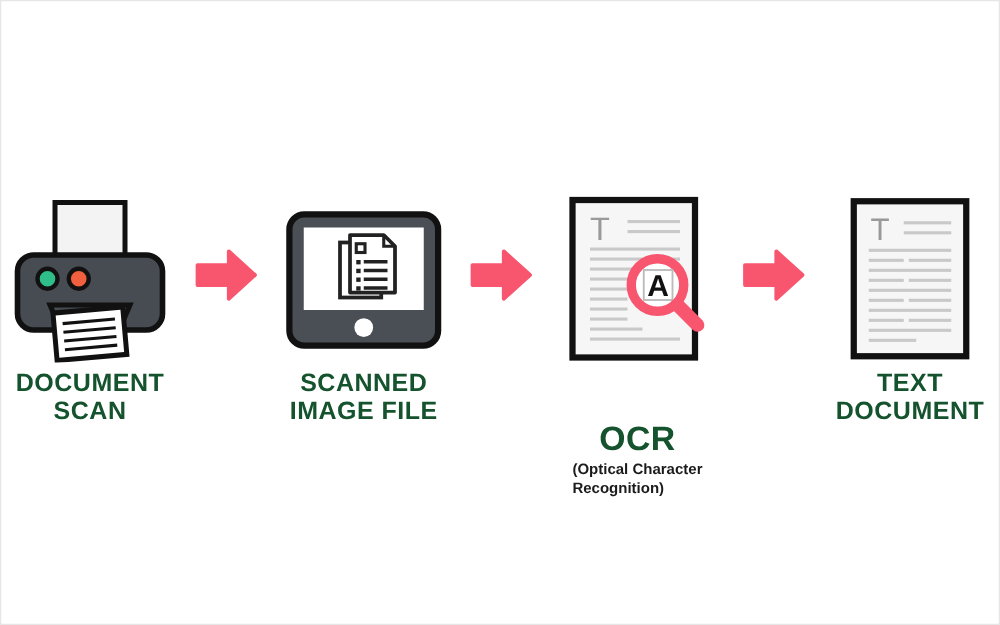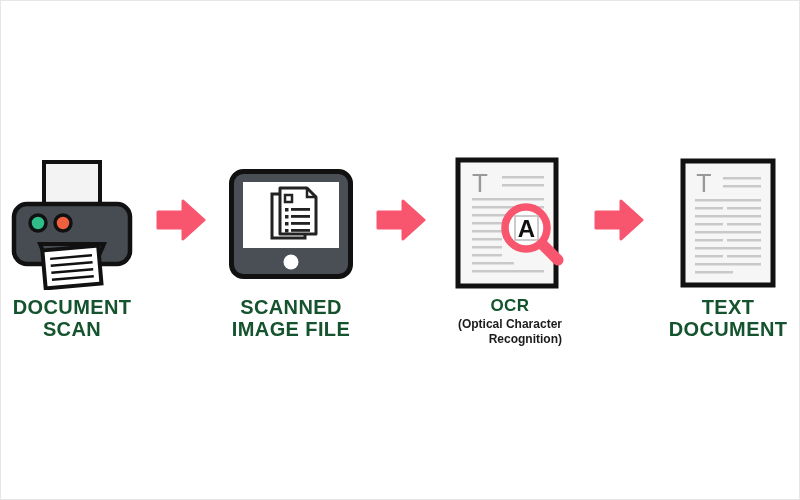--- a/index.html
+++ b/index.html
@@ -31,27 +31,27 @@
   }
   .label{
     font-weight:bold;
     font-size:20px;
     line-height:1.12;
     letter-spacing:0.4px;
     color:#14532d;
     text-align:center;
     white-space:pre-line;
   }
-  .step--ocr .label{font-size:17px;}
+  .step--ocr .label{font-size:27px;margin-top:40px;}
   .sublabel{
     font-weight:bold;
     font-size:12px;
     line-height:1.25;
     color:#1b1b1b;
-    text-align:right;
+    text-align:left;
     white-space:pre-line;
     margin-top:2px;
   }
   .arrow-box{
     margin:41px 13px 0 13px;
     flex:0 0 auto;
   }
   .step--1{width:150px;}
   .step--2{width:152px;align-items:center;}
   .step--3{width:150px;}

